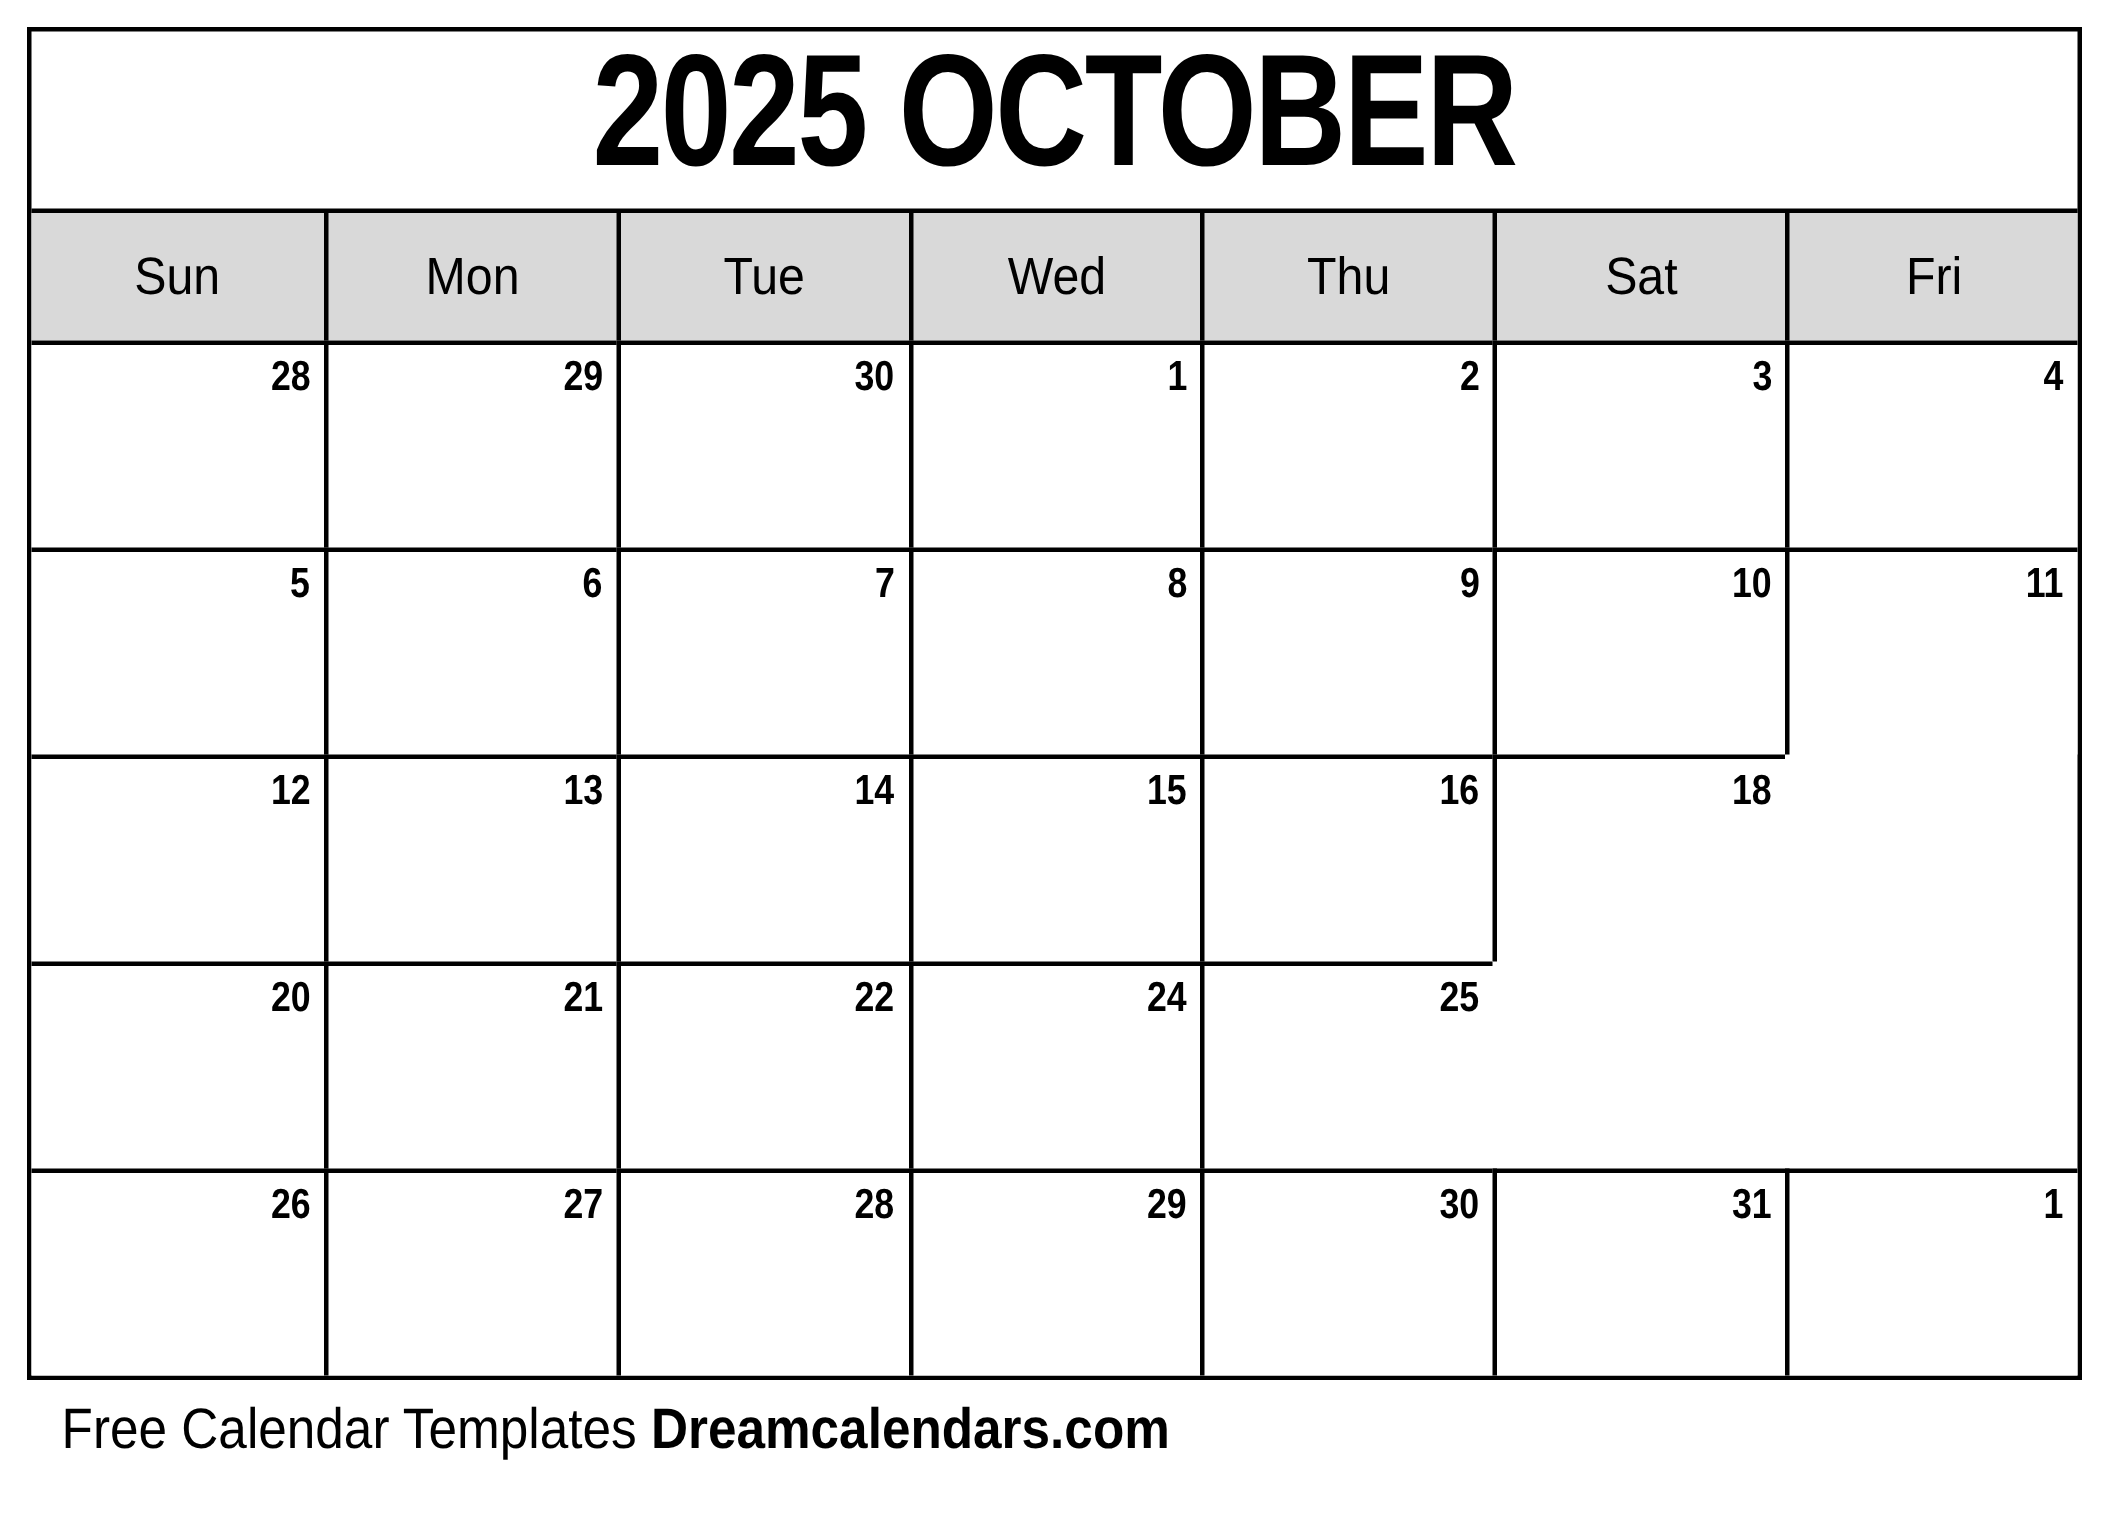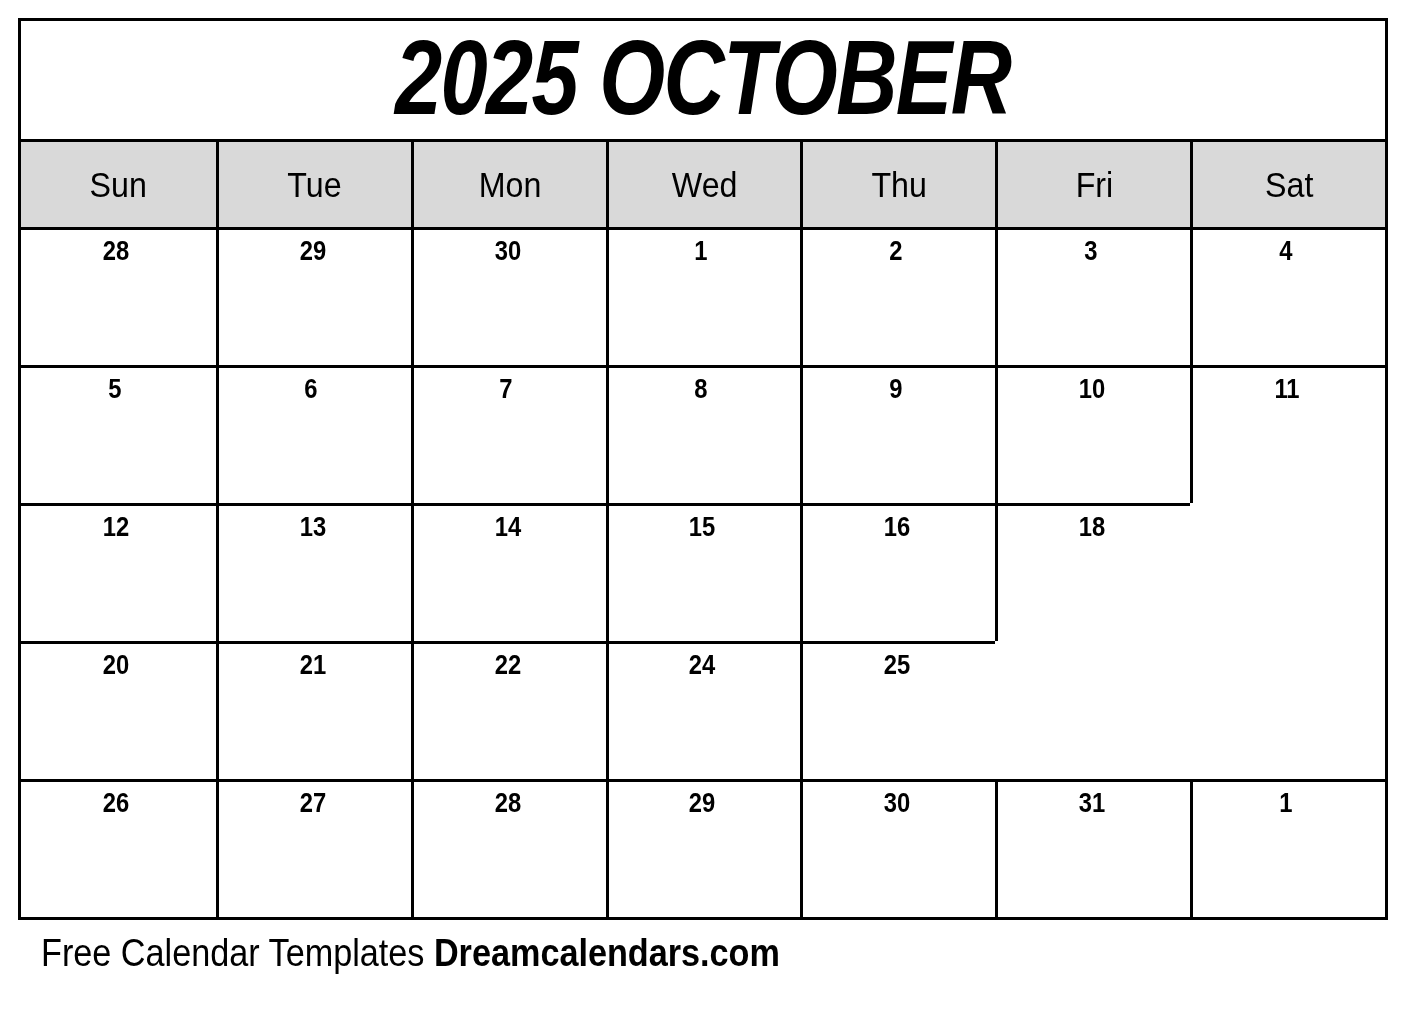--- a/index.html
+++ b/index.html
@@ -23,23 +23,22 @@
     left: 18px; top: 18px;
     width: 1370px; height: 902px;
     border: 3px solid var(--border-color);
     display: flex; flex-direction: column;
     background: #ffffff;
   }
 
   .title-section {
     height: 121px;
     border-bottom: 3px solid var(--border-color);
-    display: flex; align-items: center; justify-content: center;
+    display: flex; align-items: flex-start; justify-content: center;
     overflow: hidden;
-    font-style: italic;
   }
   .title-text {
     display: inline-block;
     font-size: 106px;
     font-weight: bold;
     letter-spacing: -2px;
     white-space: nowrap;
     transform: scaleX(0.80);
     transform-origin: center center;
     line-height: 1;
@@ -67,21 +66,21 @@
 
   .week-row {
     flex: 1;
     display: grid;
     grid-template-columns: repeat(7, 1fr);
   }
   .day-cell {
     border-left: 3px solid var(--border-color);
     border-top: 3px solid var(--border-color);
     background: #ffffff;
-    text-align: center;
+    text-align: right;
     padding: 7px 9px 0 0;
   }
   .day-cell:first-child { border-left: none; }
   .day-number {
     display: inline-block;
     font-size: 28px;
     font-weight: bold;
     line-height: 1;
     transform: scaleX(0.85);
     transform-origin: right top;
@@ -110,36 +109,36 @@
 
     <div class="title-section">
       <span class="title-text">2025 OCTOBER</span>
     </div>
 
     <div class="weekday-row">
       <div class="weekday-cell">
           <span class="weekday-label">Sun</span>
         </div>
       <div class="weekday-cell">
-          <span class="weekday-label">Tue</span>
+          <span class="weekday-label">Mon</span>
         </div>
       <div class="weekday-cell">
-          <span class="weekday-label">Mon</span>
+          <span class="weekday-label">Tue</span>
         </div>
       <div class="weekday-cell">
           <span class="weekday-label">Wed</span>
         </div>
       <div class="weekday-cell">
           <span class="weekday-label">Thu</span>
         </div>
       <div class="weekday-cell">
-          <span class="weekday-label">Fri</span>
+          <span class="weekday-label">Sat</span>
         </div>
       <div class="weekday-cell">
-          <span class="weekday-label">Sat</span>
+          <span class="weekday-label">Fri</span>
         </div>
     </div>
 
     <div class="week-row">
       <div class="day-cell"><span class="day-number">28</span></div>
       <div class="day-cell"><span class="day-number">29</span></div>
       <div class="day-cell"><span class="day-number">30</span></div>
       <div class="day-cell"><span class="day-number">1</span></div>
       <div class="day-cell"><span class="day-number">2</span></div>
       <div class="day-cell"><span class="day-number">3</span></div>

